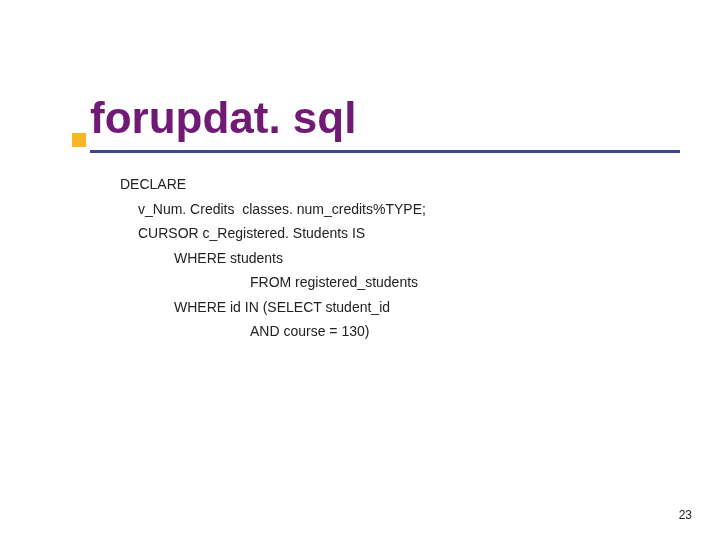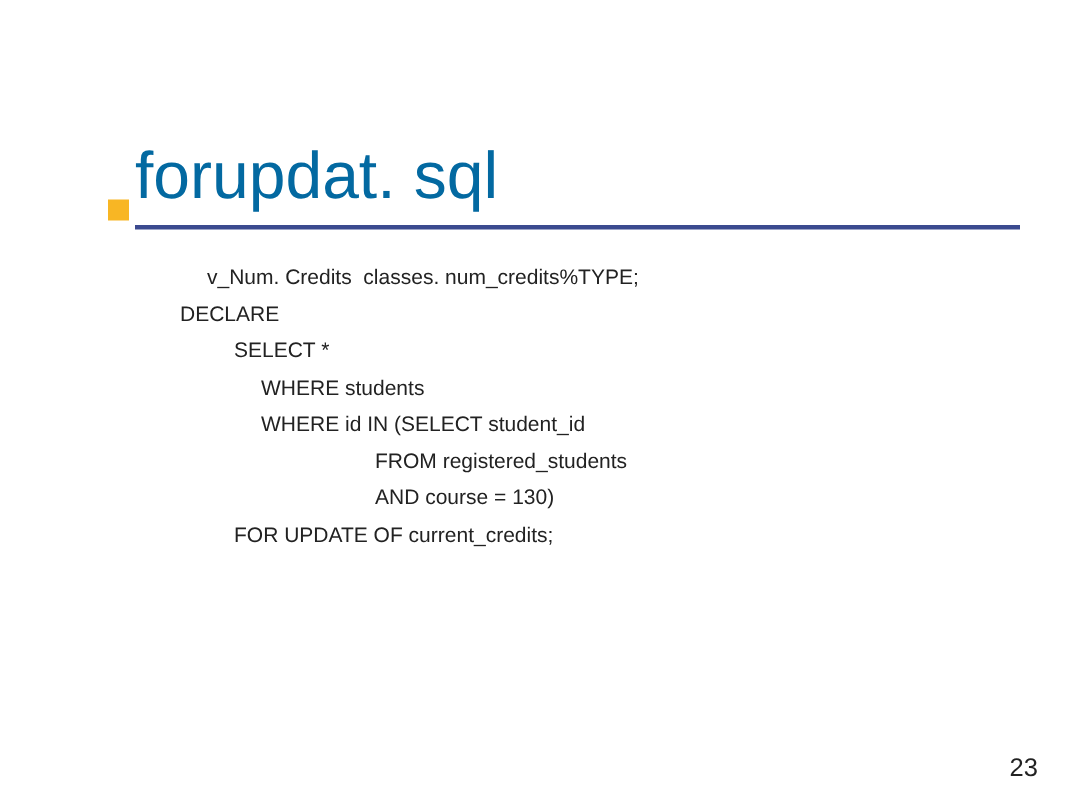--- a/index.html
+++ b/index.html
@@ -19,22 +19,22 @@
     box-sizing: border-box;
   }
   .title-wrap {
     position: absolute;
     top: 94px;
     left: 90px;
     right: 40px;
   }
   .title {
     font-size: 44px;
-    color: #0369a1;
-    font-weight: 400;
+    color: #701a75;
+    font-weight: 700;
     letter-spacing: 0px;
     line-height: 1.1;
     padding-bottom: 6px;
   }
   .title-underline {
     height: 3px;
     background: #3b4a8f;
     width: 100%;
     margin-top: 2px;
   }
@@ -58,41 +58,40 @@
   .body .line { white-space: pre; }
   .i0 { padding-left: 0px; }
   .i1 { padding-left: 18px; }
   .i2 { padding-left: 36px; }
   .i3 { padding-left: 54px; }
   .i4 { padding-left: 130px; }
   .pagenum {
     position: absolute;
     right: 28px;
     bottom: 18px;
-    font-size: 17px;
+    font-size: 12px;
     color: #222;
   }
 </style>
 </head>
 <body>
 
 <div class="slide">
 
   <div class="title-wrap">
     <div class="title">forupdat. sql</div>
     <div class="title-underline"></div>
   </div>
   <div class="accent-box"></div>
 
   <div class="body">
+    <div class="line i0">DECLARE</div>
     <div class="line i1">v_Num. Credits  classes. num_credits%TYPE;</div>
-    <div class="line i0">DECLARE</div>
-    <div class="line i2">SELECT *</div>
+    <div class="line i1">CURSOR c_Registered. Students IS</div>
     <div class="line i3">WHERE students</div>
+    <div class="line i4">FROM registered_students</div>
     <div class="line i3">WHERE id IN (SELECT student_id</div>
-    <div class="line i4">FROM registered_students</div>
     <div class="line i4">AND course = 130)</div>
-    <div class="line i2">FOR UPDATE OF current_credits;</div>
   </div>
 
   <div class="pagenum">23</div>
 
 </div>
 
 </body></html>

